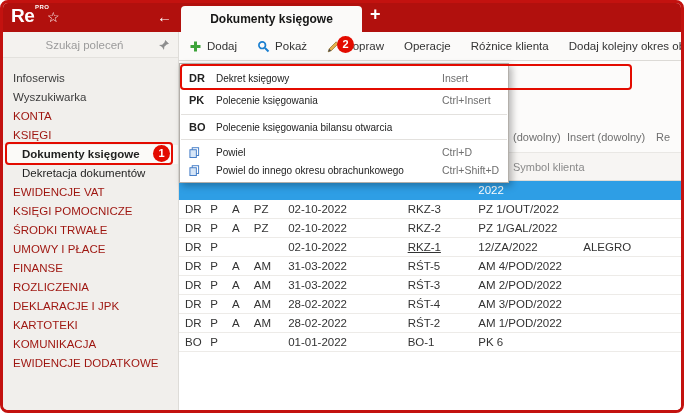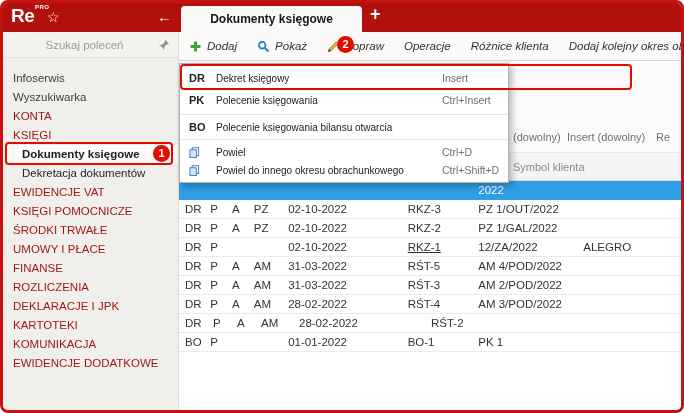--- a/index.html
+++ b/index.html
@@ -27,21 +27,21 @@
   .pin { display:flex; align-items:center; }
   .nav { padding-top:11px; }
   .nav-item { height:19px; line-height:19px; font-size:11.5px; padding-left:10px; color:#3c3c3c; white-space:nowrap; cursor:pointer; }
   .nav-item.section { color:#9e150f; }
   .nav-item.subitem { padding-left:19px; color:#1f1f1f; }
   .nav-item.selected { background:#fbfaf8; font-weight:bold; }
 
   
   .main { position:absolute; left:176px; top:29px; right:0; bottom:0; background:#fcfbfa; }
   .toolbar { position:absolute; left:0; top:0; right:0; height:29px; background:#fbfaf9;
-             border-bottom:1px solid #dcdad6; display:flex; align-items:center;font-style:italic; }
+             border-bottom:1px solid #dcdad6; display:flex; align-items:center; }
   .tbtn { display:flex; align-items:center; gap:5px; padding:0 10px; height:100%;
           font-size:11.5px; color:#333; white-space:nowrap; cursor:pointer; }
   .ticon { display:flex; align-items:center; }
 
   
   .filter-row { position:absolute; left:0; top:92px; right:0; height:28px; }
   .fitem { position:absolute; top:7px; font-size:11px; color:#6f6f6f; white-space:nowrap; cursor:pointer; }
   .header-row { position:absolute; left:0; top:120px; right:0; height:29px; background:#f7f5f3;
                 border-top:1px solid #e9e7e4; border-bottom:1px solid #deDCd8; }
   .hitem { position:absolute; top:8px; font-size:11px; color:#8a8a8a; white-space:nowrap; cursor:pointer; }
@@ -240,31 +240,32 @@
           <span class="tcell" style="width: 108px;"></span>
         </div>
         <div class="trow">
           <span class="tcell" style="width: 28px;">DR</span>
           <span class="tcell" style="width: 24px;">P</span>
           <span class="tcell" style="width: 24px;">A</span>
           <span class="tcell" style="width: 38px;">AM</span>
           <span class="tcell" style="width: 88px;">28-02-2022</span>
           <span class="tcell" style="width: 44px;"></span>
           <span class="tcell" style="width: 78px;">RŚT-2</span>
+          <span class="tcell" style="width: 116px;">AM 1/POD/2022</span>
           <span class="tcell" style="width: 108px;"></span>
         </div>
         <div class="trow">
           <span class="tcell" style="width: 28px;">BO</span>
           <span class="tcell" style="width: 24px;">P</span>
           <span class="tcell" style="width: 24px;"></span>
           <span class="tcell" style="width: 38px;"></span>
           <span class="tcell" style="width: 88px;">01-01-2022</span>
           <span class="tcell" style="width: 44px;"></span>
           <span class="tcell" style="width: 78px;">BO-1</span>
-          <span class="tcell" style="width: 116px;">PK 1</span>
+          <span class="tcell" style="width: 116px;">PK 6</span>
           <span class="tcell" style="width: 108px;"></span>
         </div>
       </div>
 
     <div class="menu">
         <div class="menu-item">
           <span class="mprefix">DR</span>
           <span class="mlabel">Dekret księgowy</span>
           <span class="mshortcut">Insert</span>
         </div>

